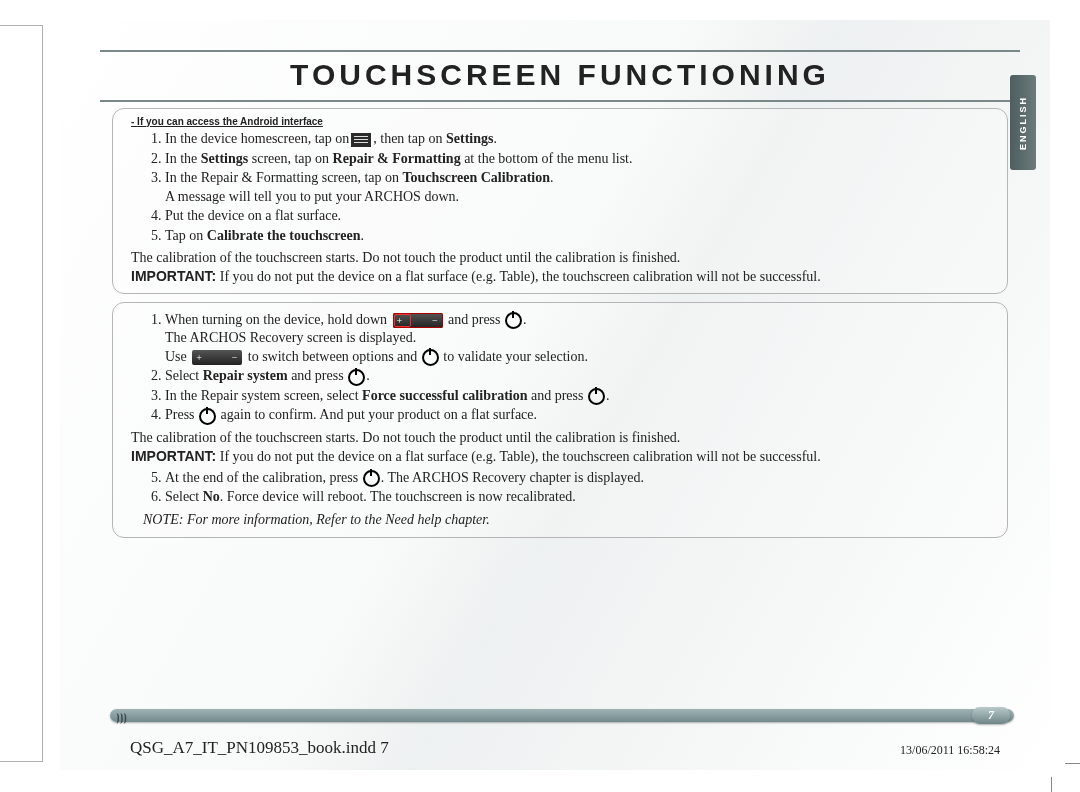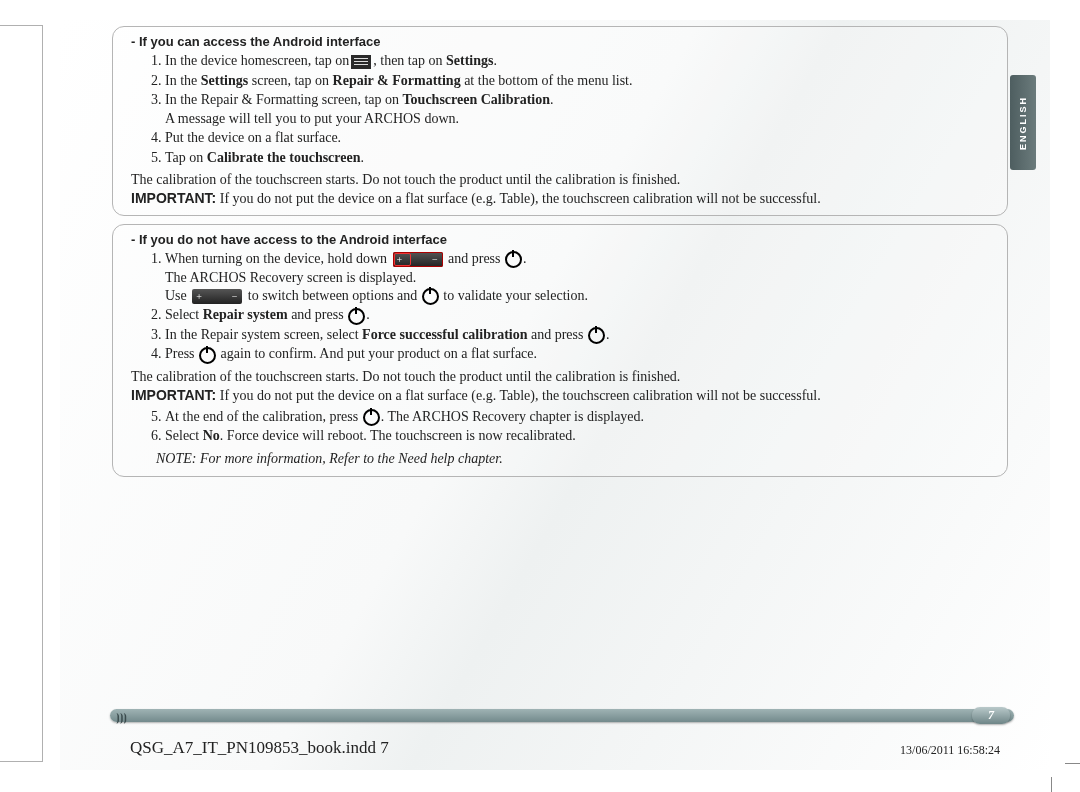--- a/index.html
+++ b/index.html
@@ -75,28 +75,29 @@
     border-radius: 12px;
     margin: 6px 42px 8px 52px;
     padding: 6px 14px 6px 18px;
     font-size: 14px;
     line-height: 1.32;
     background: rgba(255,255,255,0.2);
   }
   .sect-title {
     font-family: Arial, Helvetica, sans-serif;
     font-weight: bold;
-    font-size: 13px;
+    font-size: 10px;
     margin-bottom: 2px;
+    text-decoration: underline;
   }
   .sect-title::before { content: "- "; font-weight: bold; }
   ol { margin: 2px 0 4px 0; padding-left: 34px; }
   li { margin: 0 0 1px 0; }
   b, strong { font-weight: bold; }
-  .note { font-style: italic; margin: 2px 0 2px 25px; }
+  .note { font-style: italic; margin: 2px 0 2px 12px; }
 
   .hamburger {
     display:inline-block; width:20px; height:14px;
     background:#2a2a2a; vertical-align: middle; position:relative; margin:0 2px;
   }
   .hamburger::before, .hamburger::after, .hamburger span {
     content:""; position:absolute; left:3px; right:3px; height:1px; background:#ddd;
   }
   .hamburger::before { top:3px; }
   .hamburger span { top:6px; }
@@ -151,20 +152,23 @@
 </style>
 </head>
 <body>
 
 <div class="crop-left"></div>
 
 <div class="page">
 
   <div class="lang-tab">ENGLISH</div>
 
+  <div class="title-bar">
+    <h1>TOUCHSCREEN FUNCTIONING</h1>
+  </div>
 
 
   <div class="box">
     <div class="sect-title">If you can access the Android interface</div>
     <ol>
       <li>
         <span>In the device homescreen, tap on</span><span class="hamburger"><span></span></span><span>, then tap on </span><b>Settings</b><span>.</span>
       </li>
       <li>
         <span>In the </span><b>Settings</b><span> screen, tap on </span><b>Repair &amp; Formatting</b><span> at the bottom of the menu list.</span>
@@ -178,21 +182,20 @@
         <span>Tap on </span><b>Calibrate the touchscreen</b><span>.</span>
       </li>
     </ol>
     <div>The calibration of the touchscreen starts. Do not touch the product until the calibration is finished.</div>
     <div>
       <b style="font-family:Arial">IMPORTANT:</b><span> If you do not put the device on a flat surface (e.g. Table), the touchscreen calibration will not be successful.</span>
     </div>
   </div>
 
   <div class="box">
-    <div class="sect-title">If you do not have access to the Android interface</div>
     <ol>
       <li>
         <span>When turning on the device, hold down </span><span class="volrocker red-plus"><span class="plus">+</span><span class="minus">−</span></span><span> and press </span><span class="power-icon"></span><span>.</span>
         <div>The ARCHOS Recovery screen is displayed.</div>
         <div>
           <span>Use </span><span class="volrocker"><span class="plus">+</span><span class="minus">−</span></span><span> to switch between options and </span><span class="power-icon"></span><span> to validate your selection.</span>
         </div>
       </li>
       <li>
         <span>Select </span><b>Repair system</b><span> and press </span><span class="power-icon"></span><span>.</span>

